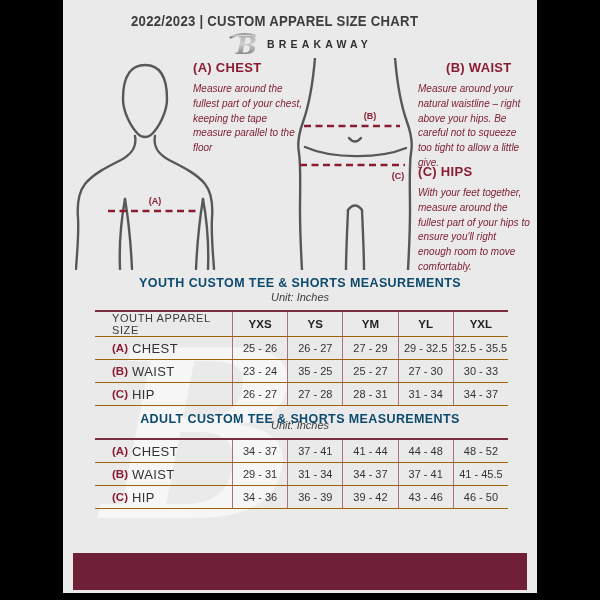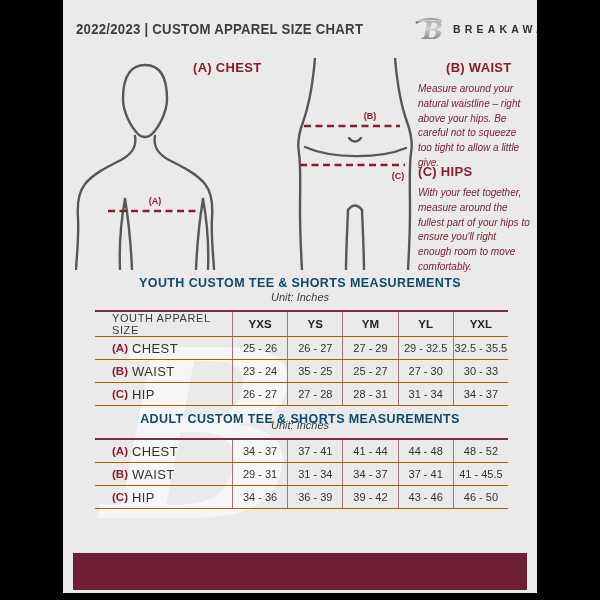--- a/index.html
+++ b/index.html
@@ -2,21 +2,21 @@
 <html><head>
 <meta charset="utf-8">
 <style>
   html,body{margin:0;padding:0;background:#000;width:600px;height:600px;overflow:hidden;
     font-family:"Liberation Sans",sans-serif;-webkit-font-smoothing:antialiased;}
   #canvas{position:relative;width:600px;height:600px;background:#000;}
   #document{position:absolute;left:63px;top:0;width:474px;height:593px;background:#ebeaea;overflow:hidden;}
 
   
   .hdr{position:absolute;top:12px;left:0;right:0;height:34px;display:flex;align-items:center;
-    justify-content:space-between;padding:0 13px;}
+    justify-content:space-between;padding:0 13px;flex-direction:column;}
   .hdr-title{font-size:15.5px;font-weight:bold;color:#3d3d3d;letter-spacing:.3px;white-space:nowrap;
     transform:scaleX(.85);transform-origin:left center;}
   .brand{display:flex;align-items:center;gap:7px;}
   .brand-name{font-size:10.5px;font-weight:bold;color:#2f2f2f;letter-spacing:4.2px;}
   .logo-svg{display:block;}
 
   
   .fig{position:absolute;}
   .guide-h{position:absolute;font-size:13px;font-weight:bold;color:#8a1c30;letter-spacing:.3px;}
   .guide-p{position:absolute;font-size:10px;font-style:italic;color:#7e2033;line-height:1.48;width:114px;}
@@ -78,20 +78,21 @@
     <path class="sil" d="M80,83 C78,94 83,101 94,107 C108,114 122,121 130,131 C137,140 138,152 137,165 C136,182 138,200 139,216"></path>
     <path class="sil" d="M50,146 C46,168 44,192 45,216"></path>
     <path class="sil" d="M50,146 C54,170 56,194 57,216"></path>
     <path class="sil" d="M128,146 C132,168 134,192 133,216"></path>
     <path class="sil" d="M128,146 C124,170 122,194 121,216"></path>
     <text class="diag-lab" x="80" y="151" text-anchor="middle">(A)</text>
     <path class="dash" d="M33,158 L125,158"></path>
   </svg>
 
   <div class="guide-h" style="left:130px;top:60px;">(A) CHEST</div>
+  <div class="guide-p" style="left:130px;top:82px;">Measure around the fullest part of your chest, keeping the tape measure parallel to the floor</div>
 
   <svg class="fig" style="left:227px;top:58px;" width="132" height="212" viewBox="0 0 132 212">
     <path class="sil" d="M25,0 C23,24 18,50 13,64 C9,75 7,85 9,95 C11,108 10,132 10,152 C10,174 11,194 12,212"></path>
     <path class="sil" d="M105,0 C107,24 112,50 117,64 C121,75 123,85 121,95 C119,108 120,132 120,152 C120,174 119,194 118,212"></path>
     <path class="sil" d="M59,80 Q65,87 71,80" stroke-width="2"></path>
     <path class="sil" d="M15,89 C42,101 90,101 116,90" stroke-width="2"></path>
     <path class="sil" d="M58,152 Q65,143 72,152" stroke-width="2"></path>
     <path class="sil" d="M58,152 C57,176 56,196 56,212" stroke-width="2"></path>
     <path class="sil" d="M72,152 C73,176 74,196 74,212" stroke-width="2"></path>
     <text class="diag-lab" x="80" y="61" text-anchor="middle">(B)</text>

